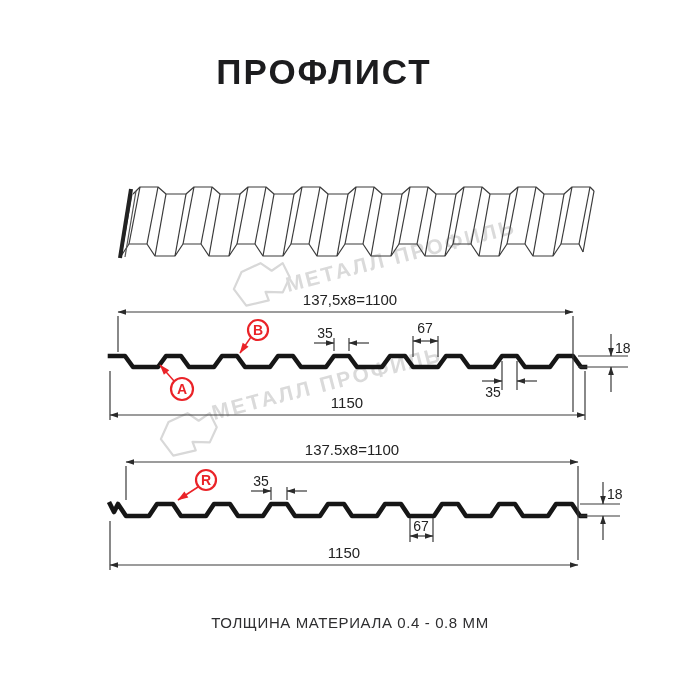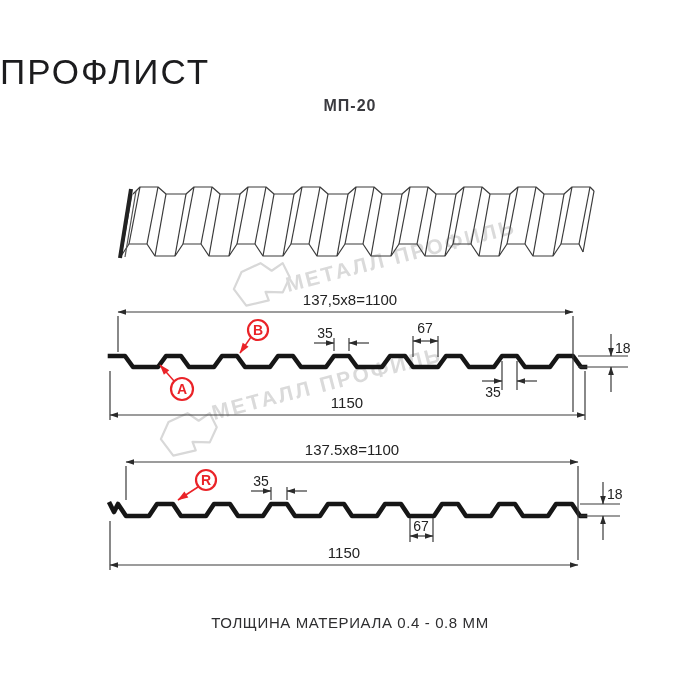--- a/index.html
+++ b/index.html
@@ -1,19 +1,19 @@
 <!DOCTYPE html>
 <html><head>
 <meta charset="utf-8">
 <style>
   html,body{margin:0;padding:0;background:#fff;}
   .page{position:relative;width:700px;height:700px;background:#ffffff;overflow:hidden;
         font-family:"Liberation Sans", sans-serif;}
-  .title{position:absolute;top:52px;left:0;width:648px;
-         font-size:35px;font-weight:normal;letter-spacing:2px;color:#1c1c1e;}
+  .title{position:absolute;top:52px;left:0;width:648px;text-align:center;
+         font-size:35px;font-weight:bold;letter-spacing:2px;color:#1c1c1e;}
   .subtitle{position:absolute;top:97px;left:0;width:700px;text-align:center;
          font-size:16px;font-weight:bold;letter-spacing:1px;color:#3a3a3f;}
   .footer{position:absolute;top:614px;left:0;width:700px;text-align:center;
          font-size:15px;font-weight:normal;letter-spacing:0.6px;color:#2e2e30;}
   svg{position:absolute;left:0;top:0;}
   .thick{stroke:#161616;stroke-width:4.6;fill:none;stroke-linejoin:round;stroke-linecap:square;}
   .dl{stroke:#3a3a3a;stroke-width:1.2;fill:none;}
   .dim{font-family:"Liberation Sans",sans-serif;font-size:15px;fill:#232323;text-anchor:middle;}
   .dimS{font-family:"Liberation Sans",sans-serif;font-size:14px;fill:#232323;text-anchor:middle;}
   .lead{stroke:#ea2328;stroke-width:1.5;fill:none;}
@@ -23,21 +23,20 @@
   .wmt{font-family:"Liberation Sans",sans-serif;font-size:21px;font-weight:bold;
        letter-spacing:2.5px;fill:#dadada;}
   .wml{stroke:#d8d8d8;stroke-width:2.2;fill:none;stroke-linejoin:round;}
 </style>
 </head>
 <body>
 
 <div class="page">
 
   <div class="title">ПРОФЛИСТ</div>
-  <div class="subtitle">МП-20</div>
 
   <svg width="700" height="700" viewBox="0 0 700 700">
     <defs>
       <marker id="ma" viewBox="0 0 10 10" refX="9.5" refY="5" markerWidth="9" markerHeight="7" orient="auto-start-reverse">
         <path d="M0,1.6 L10,5 L0,8.4 Z" fill="#2b2b2b"></path>
       </marker>
       <marker id="mr" viewBox="0 0 10 10" refX="9.5" refY="5" markerWidth="9" markerHeight="7" orient="auto-start-reverse">
         <path d="M0,1.6 L10,5 L0,8.4 Z" fill="#ea2328"></path>
       </marker>
     </defs>

